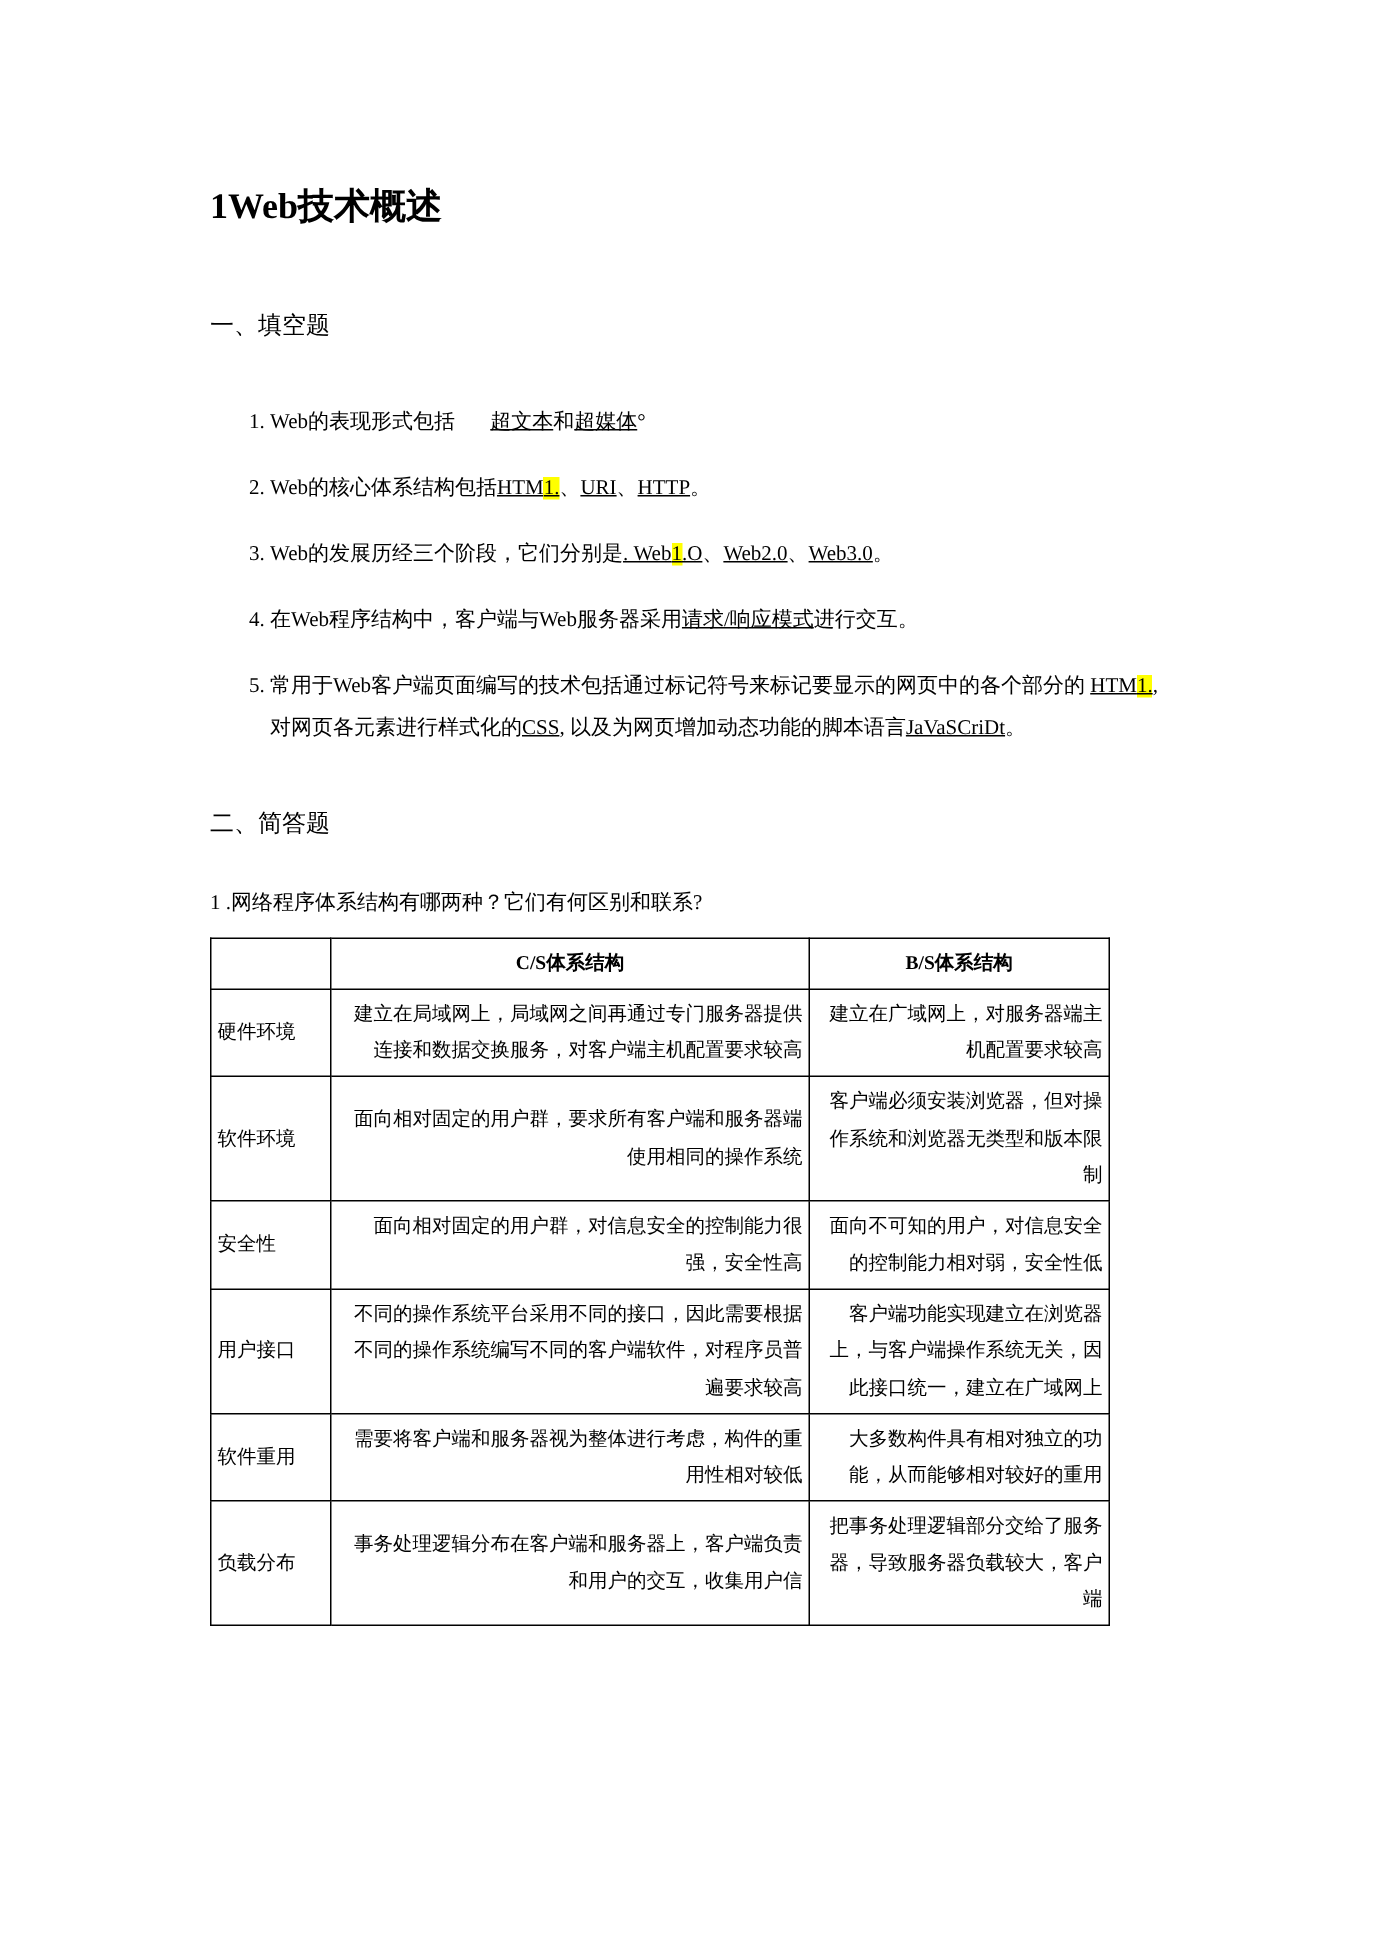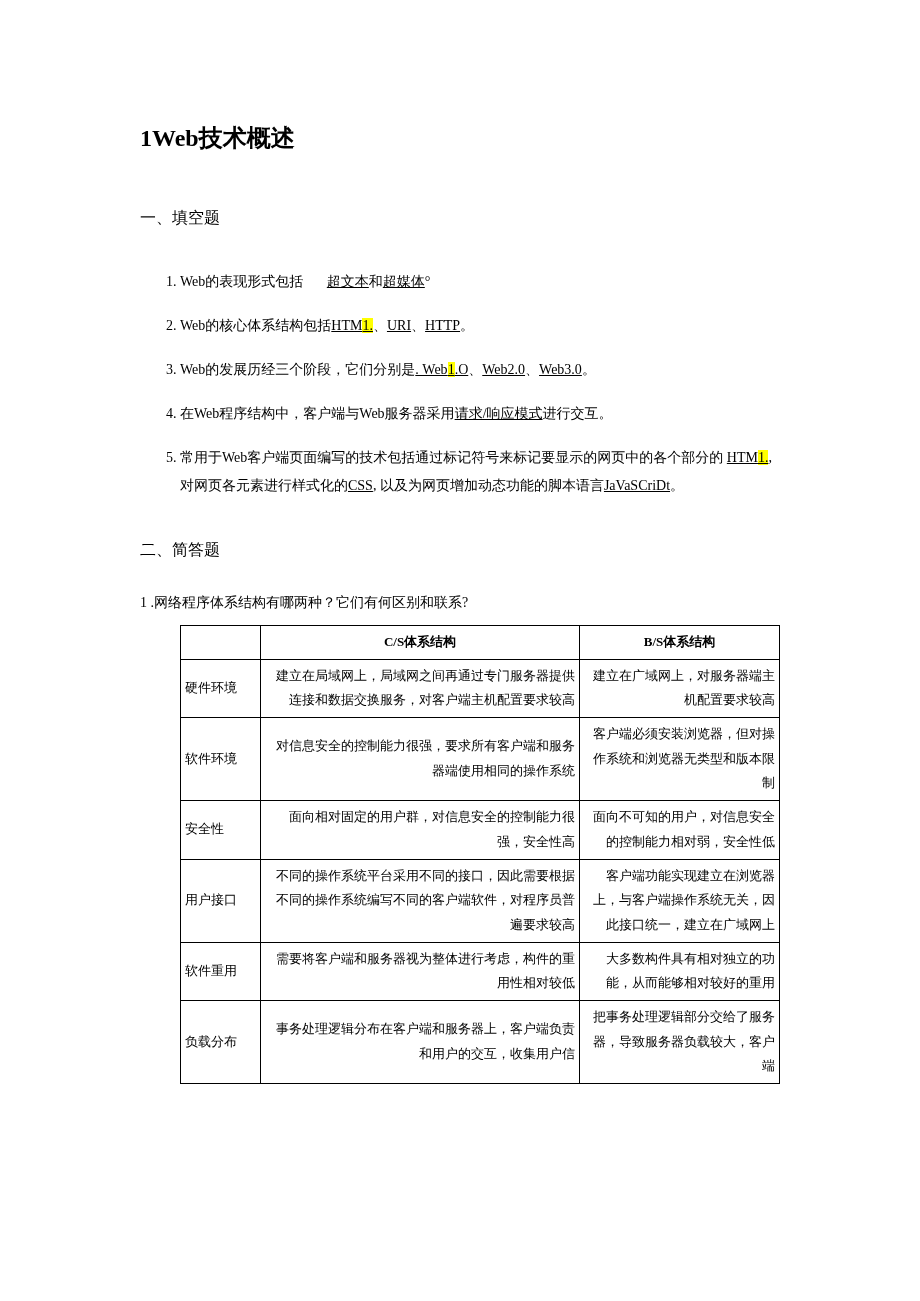--- a/index.html
+++ b/index.html
@@ -32,21 +32,20 @@
     padding: 8px 0;
     line-height: 2;
   }
   .u { text-decoration: underline; }
   .hl { background: #ffff00; }
   .qa p { margin: 12px 0; }
   .answers p { padding-left: 40px; }
   table {
     border-collapse: collapse;
     width: calc(100% - 40px);
-    margin-left: 40px;
     margin-top: 4px;
     font-size: 13px;
     table-layout: fixed;
   }
   table col.c1 { width: 80px; }
   table col.c2 { width: auto; }
   table col.c3 { width: 200px; }
   th, td {
     border: 1px solid #000;
     padding: 4px 4px;
@@ -105,21 +104,21 @@
     </tr>
   </thead>
   <tbody>
       <tr>
         <td class="rowh">硬件环境</td>
         <td>建立在局域网上，局域网之间再通过专门服务器提供连接和数据交换服务，对客户端主机配置要求较高</td>
         <td>建立在广域网上，对服务器端主机配置要求较高</td>
       </tr>
       <tr>
         <td class="rowh">软件环境</td>
-        <td>对信息安全的控制能力很强，要求所有客户端和服务器端使用相同的操作系统</td>
+        <td>面向相对固定的用户群，要求所有客户端和服务器端使用相同的操作系统</td>
         <td>客户端必须安装浏览器，但对操作系统和浏览器无类型和版本限制</td>
       </tr>
       <tr>
         <td class="rowh">安全性</td>
         <td>面向相对固定的用户群，对信息安全的控制能力很强，安全性高</td>
         <td>面向不可知的用户，对信息安全的控制能力相对弱，安全性低</td>
       </tr>
       <tr>
         <td class="rowh">用户接口</td>
         <td>不同的操作系统平台采用不同的接口，因此需要根据不同的操作系统编写不同的客户端软件，对程序员普遍要求较高</td>

